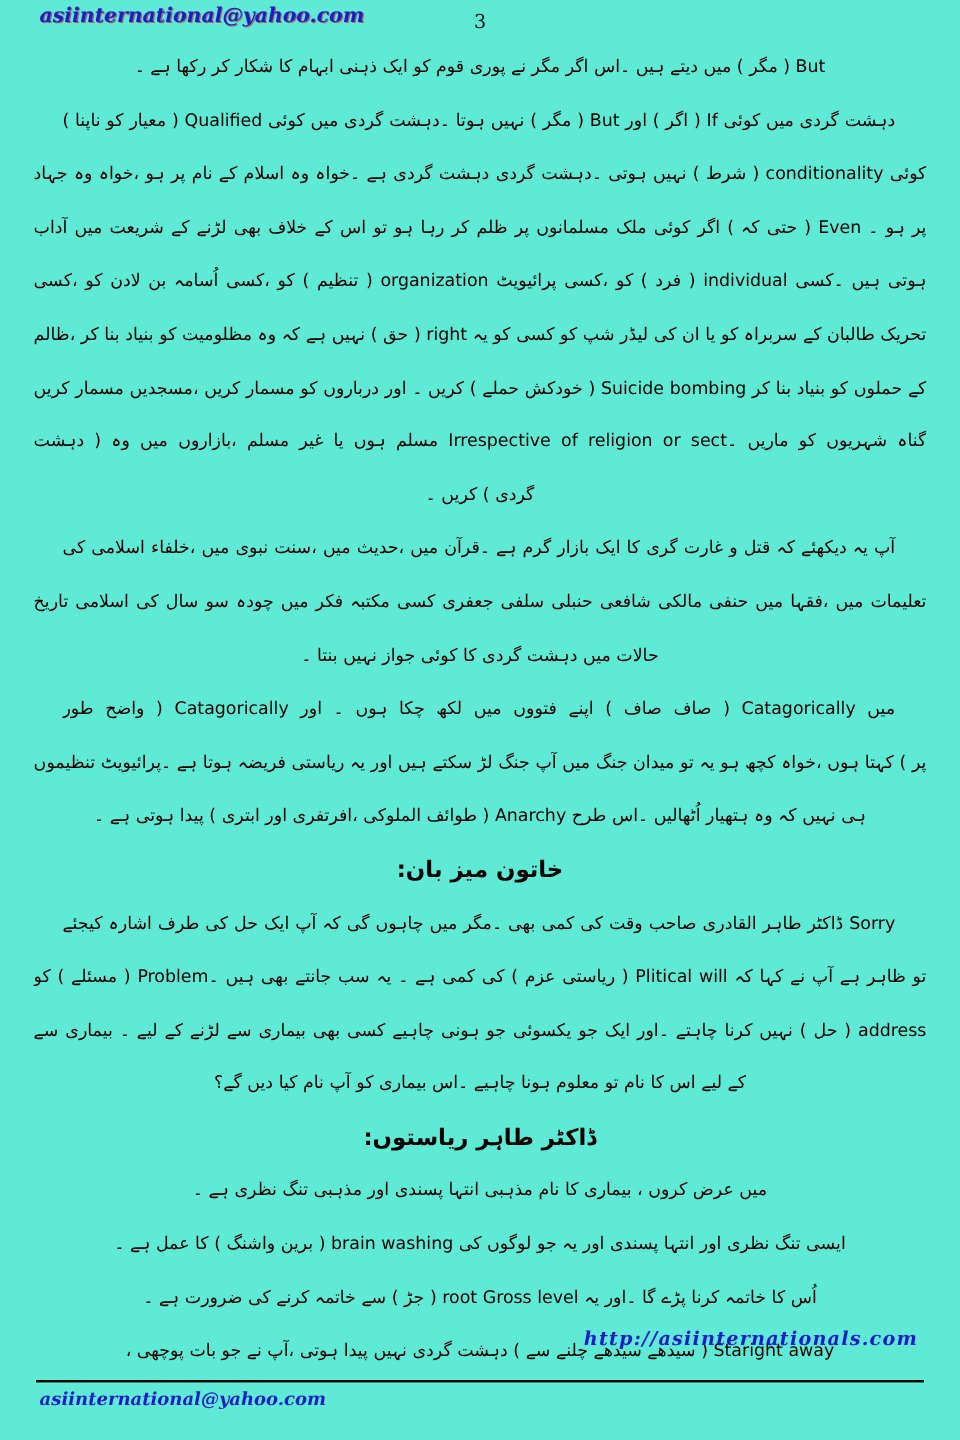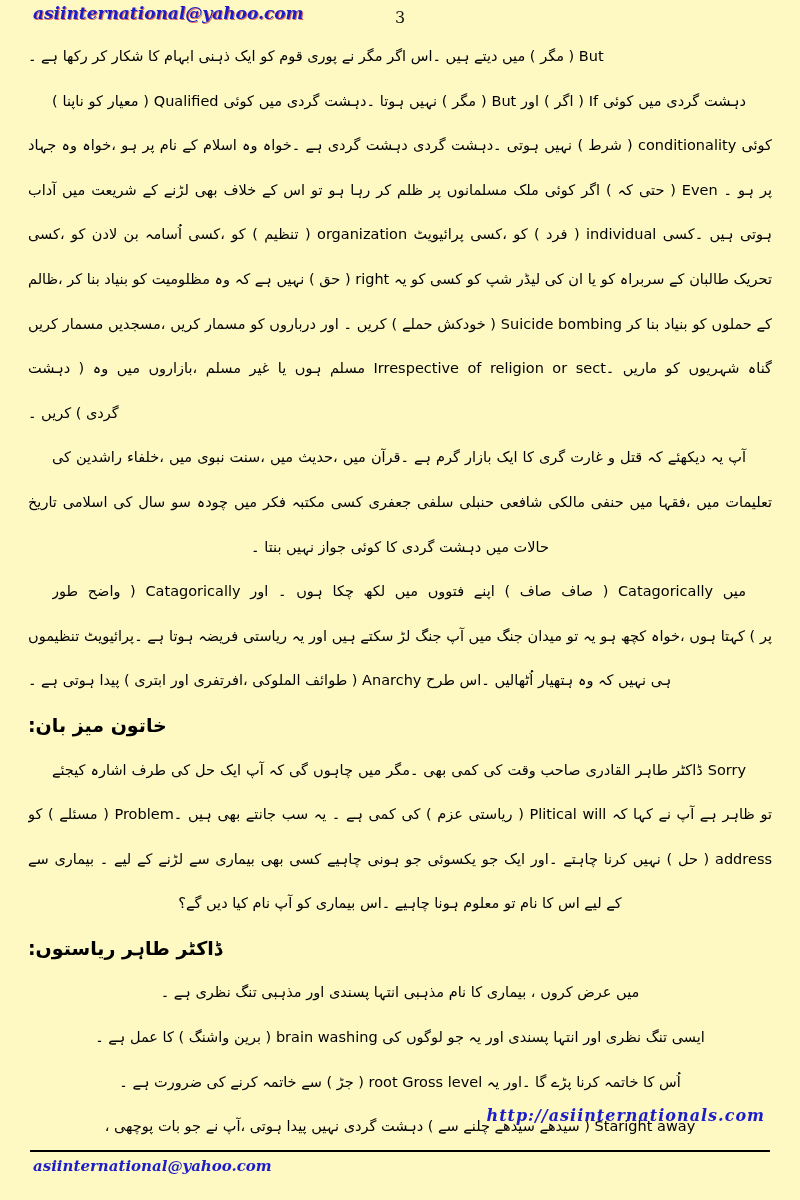--- a/index.html
+++ b/index.html
@@ -1,39 +1,39 @@
 <!DOCTYPE html>
 <html lang="ur"><head>
 <meta charset="utf-8">
 <style>
   html,body { margin:0; padding:0; background:#888; }
   .page {
     position:relative; width:800px; height:1200px; margin:0 auto;
-    background:#fef9c3; overflow:hidden;
+    background:#5eead4; overflow:hidden;
     font-family:"DejaVu Sans", sans-serif; color:#000;
   }
   
   .hdr-email {
     position:absolute; top:3px; left:33px;
     font-family:"DejaVu Serif", serif; font-style:italic; font-weight:bold;
     font-size:17px; color:#1d1dc8;
     text-shadow:1px 1px 0 rgba(205,35,35,0.65);
   }
   .page-num {
     position:absolute; top:8px; left:0; width:100%; text-align:center;
     font-family:"DejaVu Serif", serif; font-size:16px; color:#111;
   }
   
   .doc-body { position:absolute; top:34px; left:28px; right:28px; }
   .line {
     direction:rtl; height:44.6px; line-height:44.6px;
     font-size:14.5px; white-space:normal; overflow:hidden;
   }
   .l-justify { text-align:justify; text-align-last:justify; }
-  .l-right   { text-align:left; }
+  .l-right   { text-align:center; }
   .l-center  { text-align:center; }
   .l-indent  { padding-right:26px;margin-left:24px; }
   .l-heading { font-weight:bold; font-size:19px; }
   
   .ftr-rule {
     position:absolute; top:1150px; left:30px; right:30px;
     border-top:2px solid #000; height:0;
   }
   .ftr-email {
     position:absolute; top:1157px; left:33px;
@@ -58,21 +58,21 @@
   <div class="doc-body">
       <div class="line l-right">But ( مگر ) میں دیتے ہیں ۔اس اگر مگر نے پوری قوم کو ایک ذہنی ابہام کا شکار کر رکھا ہے ۔</div>
       <div class="line l-justify l-indent">دہشت گردی میں کوئی If ( اگر )  اور  But ( مگر ) نہیں ہوتا ۔دہشت گردی میں کوئی Qualified ( معیار کو ناپنا ) یا</div>
       <div class="line l-justify">کوئی conditionality ( شرط ) نہیں ہوتی ۔دہشت گردی دہشت گردی ہے ۔خواہ وہ اسلام کے نام پر ہو ،خواہ وہ جہاد کے نام</div>
       <div class="line l-justify">پر ہو ۔ Even ( حتی کہ ) اگر کوئی ملک مسلمانوں پر ظلم کر رہا ہو تو اس کے خلاف بھی لڑنے کے شریعت میں آداب ،قواعد اور شرائط</div>
       <div class="line l-justify">ہوتی ہیں ۔کسی individual ( فرد ) کو ،کسی پرائیویٹ organization ( تنظیم ) کو ،کسی اُسامہ بن لادن کو ،کسی</div>
       <div class="line l-justify">تحریک طالبان کے سربراہ کو یا ان کی لیڈر شپ کو کسی کو یہ right ( حق ) نہیں ہے کہ وہ مظلومیت کو بنیاد بنا کر ،ظالم ریاستوں</div>
       <div class="line l-justify">کے حملوں کو بنیاد بنا کر Suicide bombing ( خودکش حملے ) کریں ۔ اور درباروں کو مسمار کریں ،مسجدیں مسمار کریں ،بے</div>
       <div class="line l-justify">گناہ شہریوں کو ماریں ۔Irrespective of religion or sect مسلم ہوں یا غیر مسلم ،بازاروں میں وہ ( دہشت</div>
       <div class="line l-right">گردی ) کریں ۔</div>
-      <div class="line l-justify l-indent">آپ یہ دیکھئے کہ قتل و غارت گری کا ایک بازار گرم ہے ۔قرآن میں ،حدیث میں ،سنت نبوی میں ،خلفاء راشدین کی</div>
+      <div class="line l-justify l-indent">آپ یہ دیکھئے کہ قتل و غارت گری کا ایک بازار گرم ہے ۔قرآن میں ،حدیث میں ،سنت نبوی میں ،خلفاء اسلامی کی</div>
       <div class="line l-justify">تعلیمات میں ،فقہا میں حنفی مالکی شافعی حنبلی سلفی جعفری کسی مکتبہ فکر میں چودہ سو سال کی اسلامی تاریخ میں ،علمی اعتبار سے تمام</div>
       <div class="line l-center">حالات میں دہشت گردی کا کوئی جواز نہیں بنتا ۔</div>
       <div class="line l-justify l-indent">میں Catagorically ( صاف صاف ) اپنے فتووں میں لکھ چکا ہوں ۔ اور  Catagorically ( واضح طور</div>
       <div class="line l-justify">پر ) کہتا ہوں ،خواہ کچھ ہو یہ تو میدان جنگ میں آپ جنگ لڑ سکتے ہیں  اور یہ ریاستی فریضہ ہوتا ہے ۔پرائیویٹ تنظیموں کو اجازت</div>
       <div class="line l-right">ہی نہیں کہ وہ ہتھیار اُٹھالیں ۔اس طرح Anarchy ( طوائف الملوکی ،افرتفری اور ابتری ) پیدا ہوتی ہے ۔</div>
       <div class="line l-right l-heading">خاتون میز بان:</div>
       <div class="line l-justify l-indent">Sorry ڈاکٹر طاہر القادری صاحب وقت کی کمی بھی ۔مگر میں چاہوں گی کہ آپ ایک حل کی طرف اشارہ کیجئے ۔ کیونکہ حل</div>
       <div class="line l-justify">تو ظاہر ہے آپ نے کہا کہ Plitical will ( ریاستی عزم ) کی کمی ہے ۔ یہ سب جانتے بھی ہیں ۔Problem ( مسئلے ) کو</div>
       <div class="line l-justify">address ( حل ) نہیں کرنا چاہتے ۔اور ایک جو یکسوئی جو ہونی چاہیے کسی بھی بیماری سے لڑنے کے لیے ۔ بیماری سے لڑنے</div>
       <div class="line l-center">کے لیے اس کا نام تو معلوم ہونا چاہیے ۔اس بیماری کو آپ نام کیا دیں گے؟</div>

